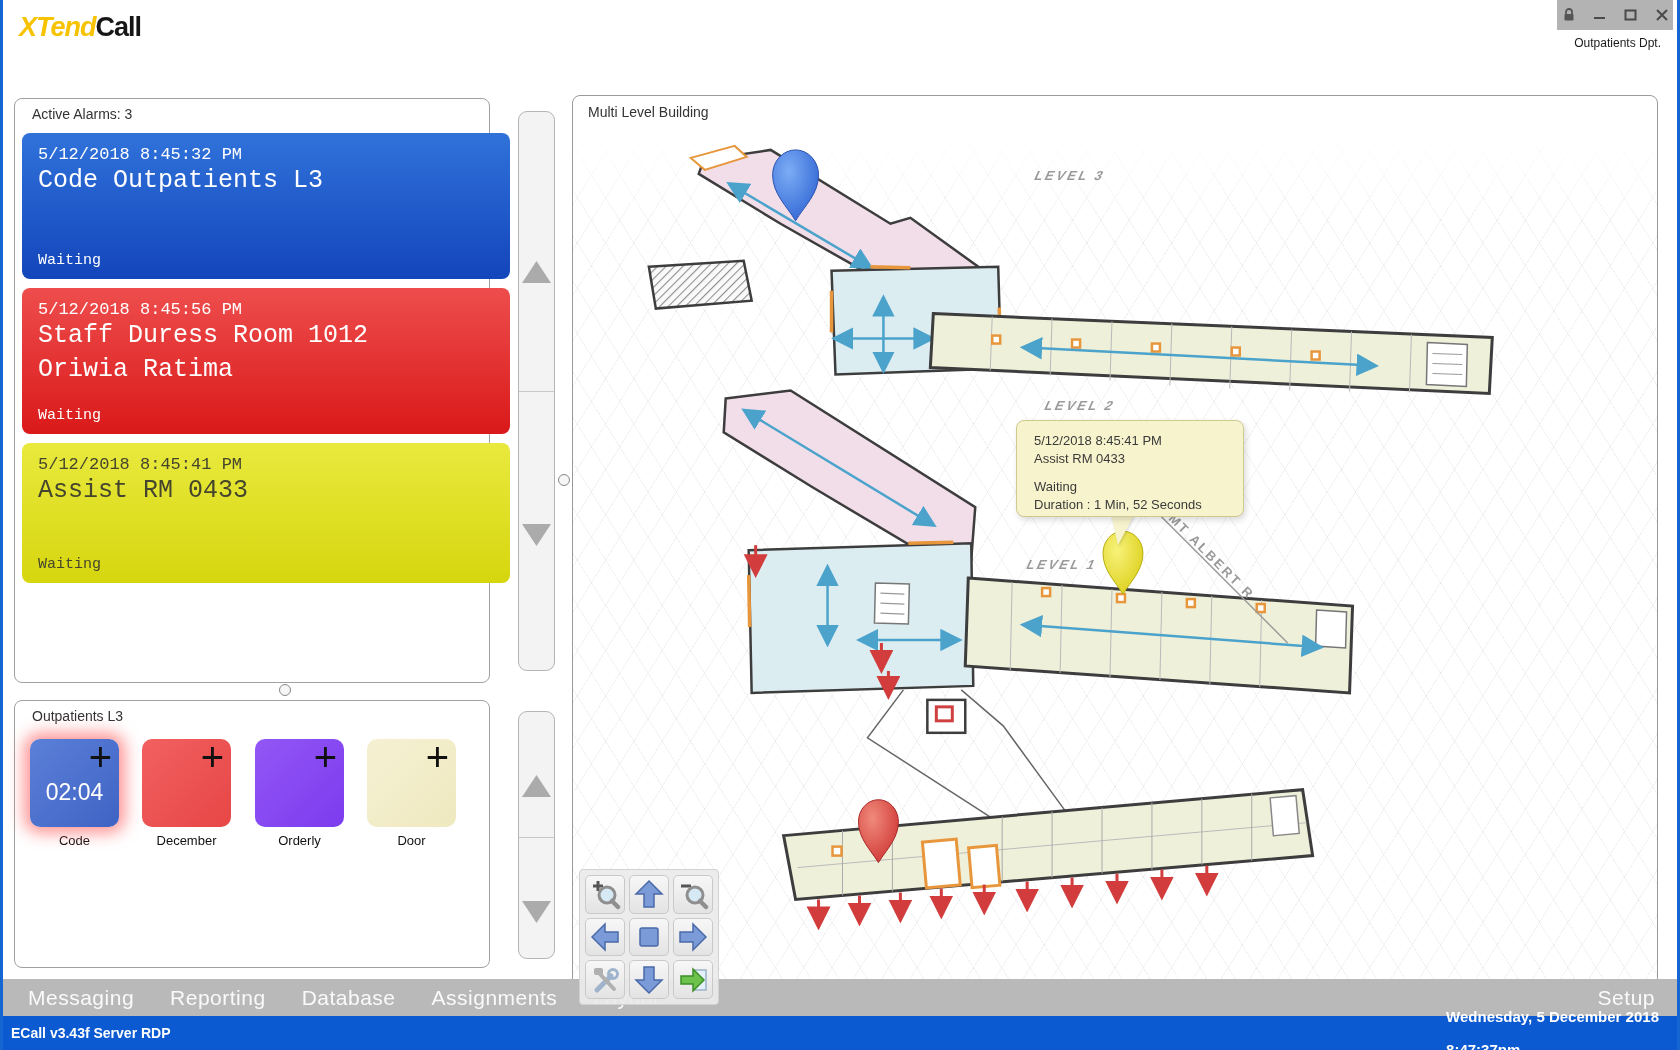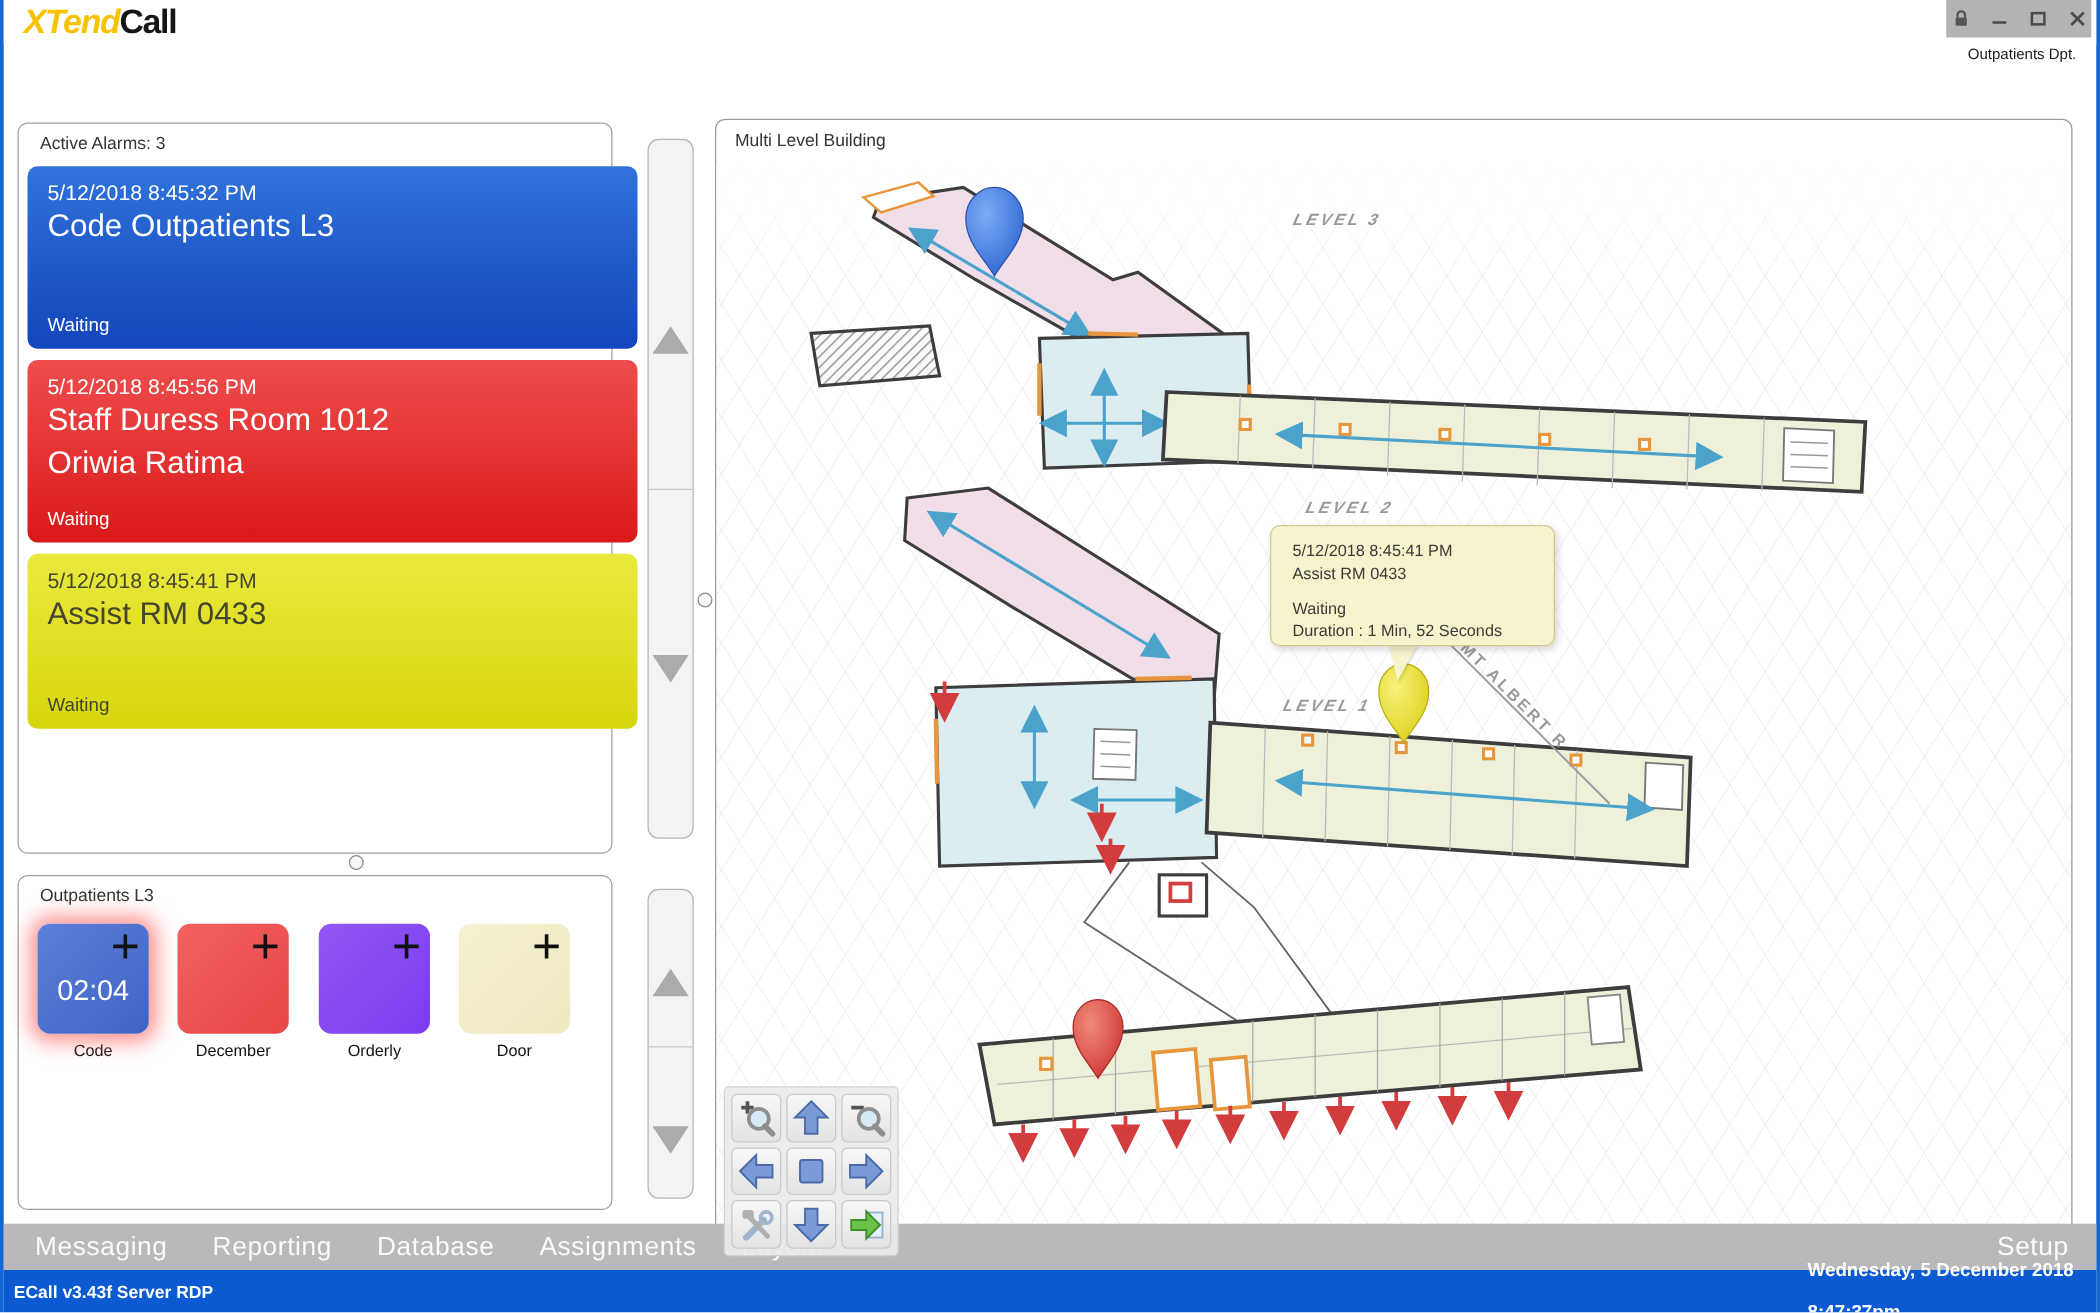--- a/index.html
+++ b/index.html
@@ -4,21 +4,21 @@
 <style>
   * { margin:0; padding:0; box-sizing:border-box; }
   html,body { width:1680px; height:1050px; overflow:hidden; background:#fff;
     font-family:"Liberation Sans", sans-serif; }
   .window { position:relative; width:1680px; height:1050px; background:#fff;
     border-left:3px solid var(--window_border,#1565d2);
     border-right:3px solid var(--window_border,#1565d2); }
 
   
   .titlebar { position:absolute; left:0; top:0; width:100%; height:36px; background:#fff; }
-  .logo { position:absolute; left:16px; top:2px; font-size:27px; font-weight:bold; }
+  .logo { position:absolute; left:16px; top:12px; font-size:27px; font-weight:bold; }
   .logo .p1 { color:#f7c300; font-style:italic; letter-spacing:-1px; }
   .logo .p2 { color:#161616; letter-spacing:-1px; }
   .title-tab { position:absolute; left:184px; top:-1px; width:1294px; height:35px;
     background:#fff; border:1px solid #c9c9c9; border-top:none; border-radius:0 0 12px 12px;
     display:flex; align-items:center; justify-content:center;
     font-size:25px; color:#8f8f8f; box-shadow:0 1px 2px rgba(0,0,0,.08); }
   .win-controls { position:absolute; right:4px; top:0; width:116px; height:30px;
     background:#b3b3b3; display:flex; align-items:center; justify-content:center; gap:13px; }
   .win-btn { width:18px; height:18px; display:flex; align-items:center; justify-content:center; }
   .dept-label { position:absolute; right:16px; top:36px; font-size:12px; color:#1a1a1a; }
@@ -33,21 +33,21 @@
     background:linear-gradient(180deg,#4480b2,#265a85); border:1px solid #16395c;
     display:flex; align-items:center; justify-content:center; }
 
   .panel { position:absolute; left:11px; width:476px; background:#fff;
     border:1px solid #a0a0a0; border-radius:8px; }
   .alarms-panel { top:98px; height:585px; }
   .callpoints-panel { top:700px; height:268px; }
   .panel-label { position:absolute; left:17px; top:7px; font-size:14px; color:#333; }
 
   .alarm-card { position:absolute; left:7px; width:488px; border-radius:8px;
-    padding:10px 16px 10px; color:#fff; display:flex; flex-direction:column; }
+    padding:10px 16px 10px; color:#fff; display:flex; flex-direction:column;font-family:Liberation Mono, monospace; }
   .alarm-card.blue { top:34px; height:146px;
     background:linear-gradient(180deg,var(--alarm_blue_top,#3072da),var(--alarm_blue_bottom,#1345bb)); }
   .alarm-card.red { top:189px; height:146px;
     background:linear-gradient(180deg,var(--alarm_red_top,#ee4d4d),var(--alarm_red_bottom,#da1919)); }
   .alarm-card.yellow { top:344px; height:140px; color:#45452e;
     background:linear-gradient(180deg,var(--alarm_yellow_top,#e9e93e),var(--alarm_yellow_bottom,#d6d60e)); }
   .alarm-time { font-size:17px; margin-top:2px; }
   .alarm-title { font-size:25px; line-height:1.35; }
   .alarm-status { font-size:15px; margin-top:auto; }
 

